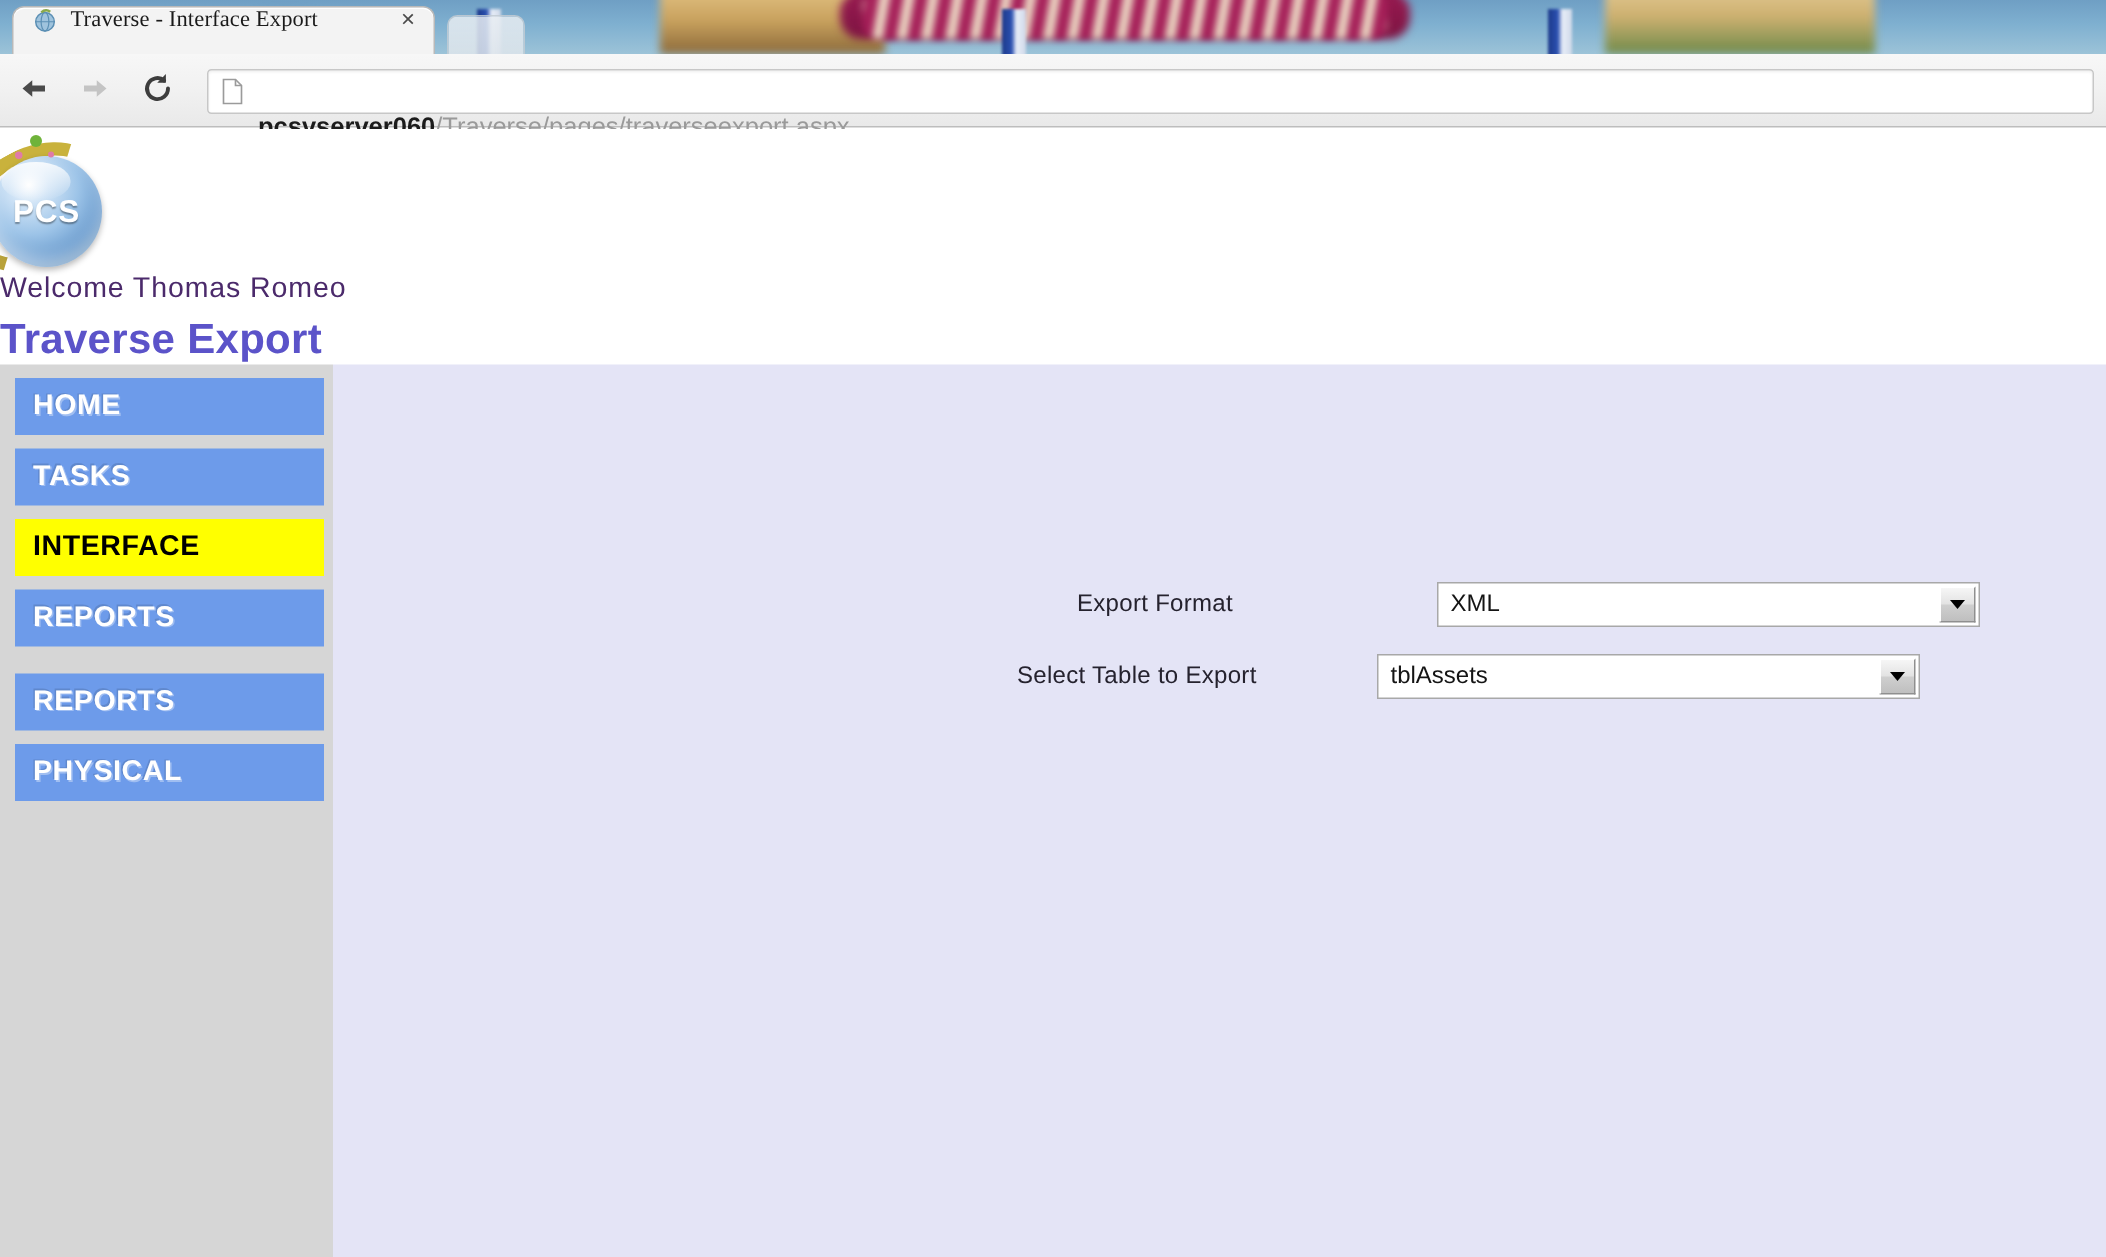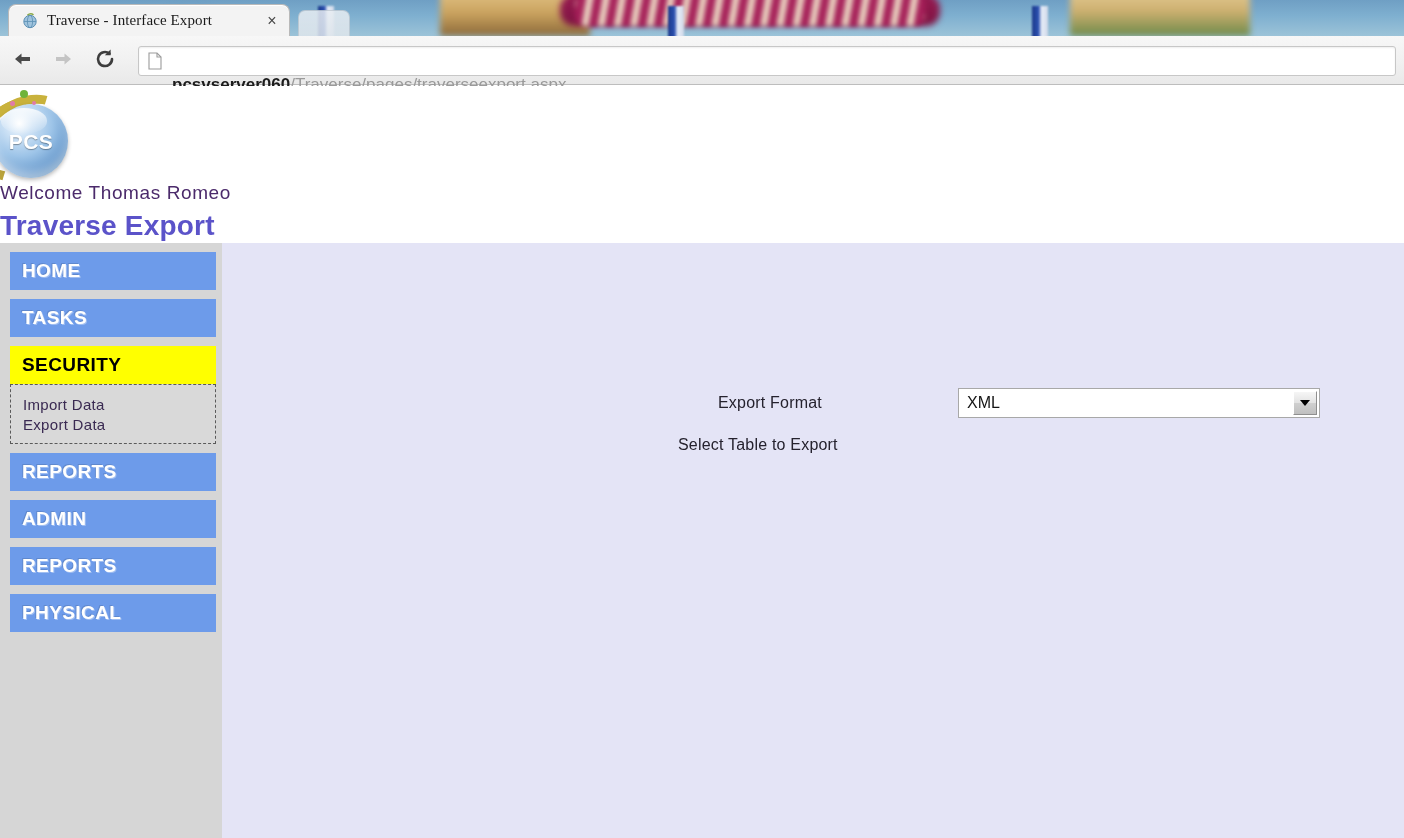--- a/index.html
+++ b/index.html
@@ -82,21 +82,20 @@
   .tab {
     position: absolute;
     left: 8px; top: 4px;
     width: 282px; height: 32px;
     background: #f3f3f3;
     border: 1px solid #b9b9b9;
     border-bottom: none;
     border-radius: 8px 8px 0 0;
     box-shadow: inset 0 1px 0 #ffffff;
     display: flex;
-    align-items: center;
     padding: 0 8px 0 12px;
   }
   .tab-favicon {
     width: 18px; height: 18px;
     flex: 0 0 18px;
     margin-right: 8px;
     position: relative;
   }
   .tab-title {
     flex: 1 1 auto;
@@ -442,34 +441,27 @@
         <div class="nav-gap"></div>
         <div class="nav-item">
           <span>HOME</span>
         </div>
         <div class="nav-gap"></div>
         <div class="nav-item">
           <span>TASKS</span>
         </div>
         <div class="nav-gap"></div>
         <div class="nav-item active">
-          <span>SECURITY</span>
-        </div>
-        <div class="submenu">
-          <a>Import Data</a>
-          <a>Export Data</a>
+          <span>INTERFACE</span>
         </div>
         <div class="nav-gap"></div>
         <div class="nav-item">
           <span>REPORTS</span>
         </div>
         <div class="nav-gap"></div>
-        <div class="nav-item">
-          <span>ADMIN</span>
-        </div>
         <div class="nav-gap"></div>
         <div class="nav-item">
           <span>REPORTS</span>
         </div>
         <div class="nav-gap"></div>
         <div class="nav-item">
           <span>PHYSICAL</span>
         </div>
       </div>
     </div>
@@ -481,17 +473,23 @@
         <div class="select-wrap">
           <span class="select-value">XML</span>
           <span class="select-arrow">
               <i></i>
             </span>
         </div>
       </div>
 
       <div class="form-row r2">
         <div class="form-label">Select Table to Export</div>
+        <div class="select-wrap">
+          <span class="select-value">tblAssets</span>
+          <span class="select-arrow">
+              <i></i>
+            </span>
+        </div>
       </div>
 
     </div>
   </div>
 </div>
 
 </body></html>

